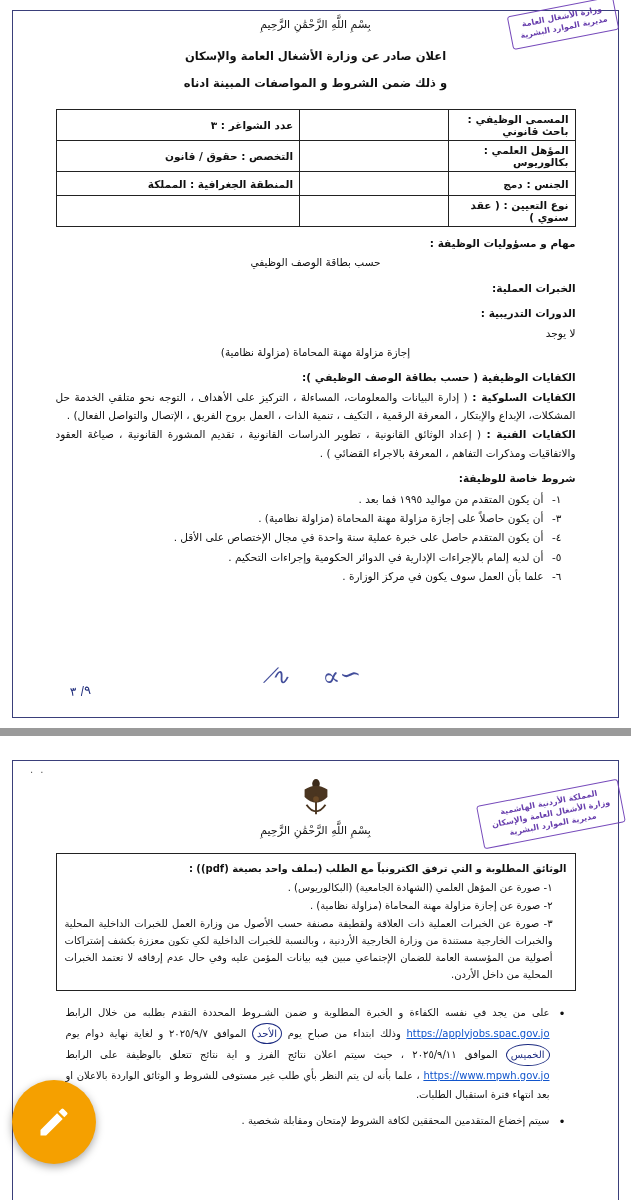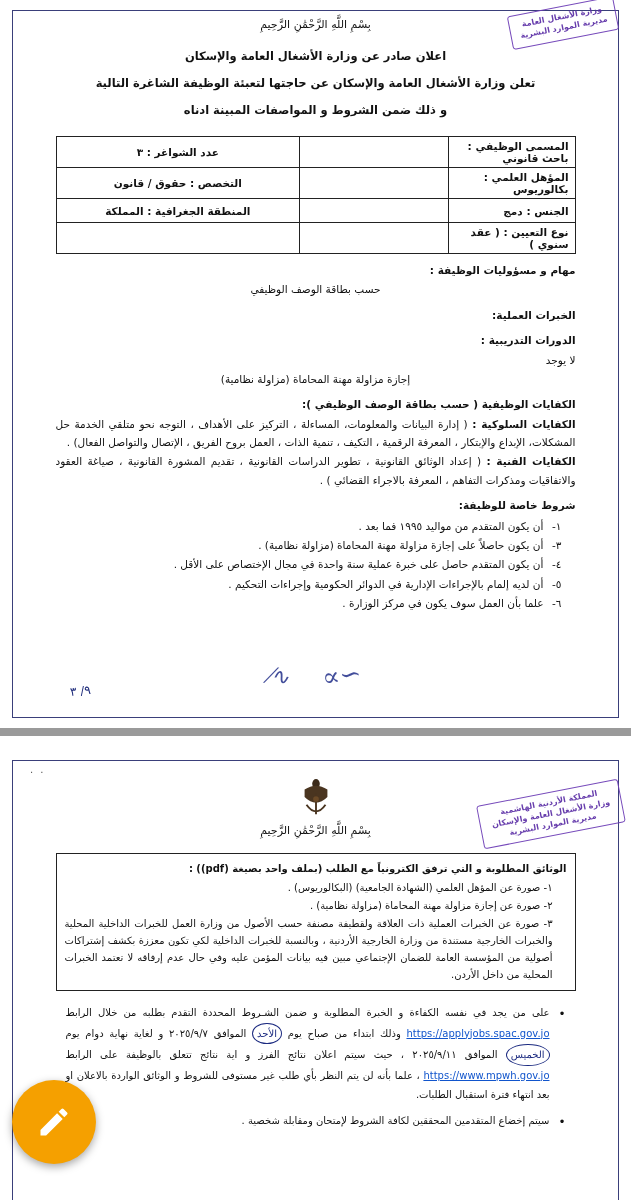--- a/index.html
+++ b/index.html
@@ -85,21 +85,21 @@
     direction:rtl;
     font-size:10.5px;
   }
   table.jobtbl td{
     border:1px solid #222;
     padding:3px 6px;
     height:17px;
     vertical-align:middle;
     font-weight:bold;
   }
-  .tcenter{text-align:center;}
+  .tcenter{text-align:right;}
   .tright{text-align:right;}
 
   
   .body{
     width:520px;
     margin:0 auto;
     direction:rtl;
     font-size:10.5px;
     line-height:1.75;
   }
@@ -269,21 +269,20 @@
     <div class="stamp stamp1">
       وزارة الأشغال العامة<br>مديرية الموارد البشرية
     </div>
 
     <div class="basmala">
       <span>بِسْمِ اللَّهِ الرَّحْمَٰنِ الرَّحِيمِ</span>
     </div>
 
     <div class="hdr">
       <div>اعلان صادر عن وزارة الأشغال العامة والإسكان</div>
-      <div>تعلن وزارة الأشغال العامة والإسكان عن حاجتها لتعبئة الوظيفة الشاغرة التالية</div>
       <div>و ذلك ضمن الشروط و المواصفات المبينة ادناه</div>
     </div>
 
     <table class="jobtbl">
       <tbody>
           <tr>
         <td class="tright" style="width:120px">
           <span>المسمى الوظيفي</span> :
           <span>باحث قانوني</span>
         </td>

